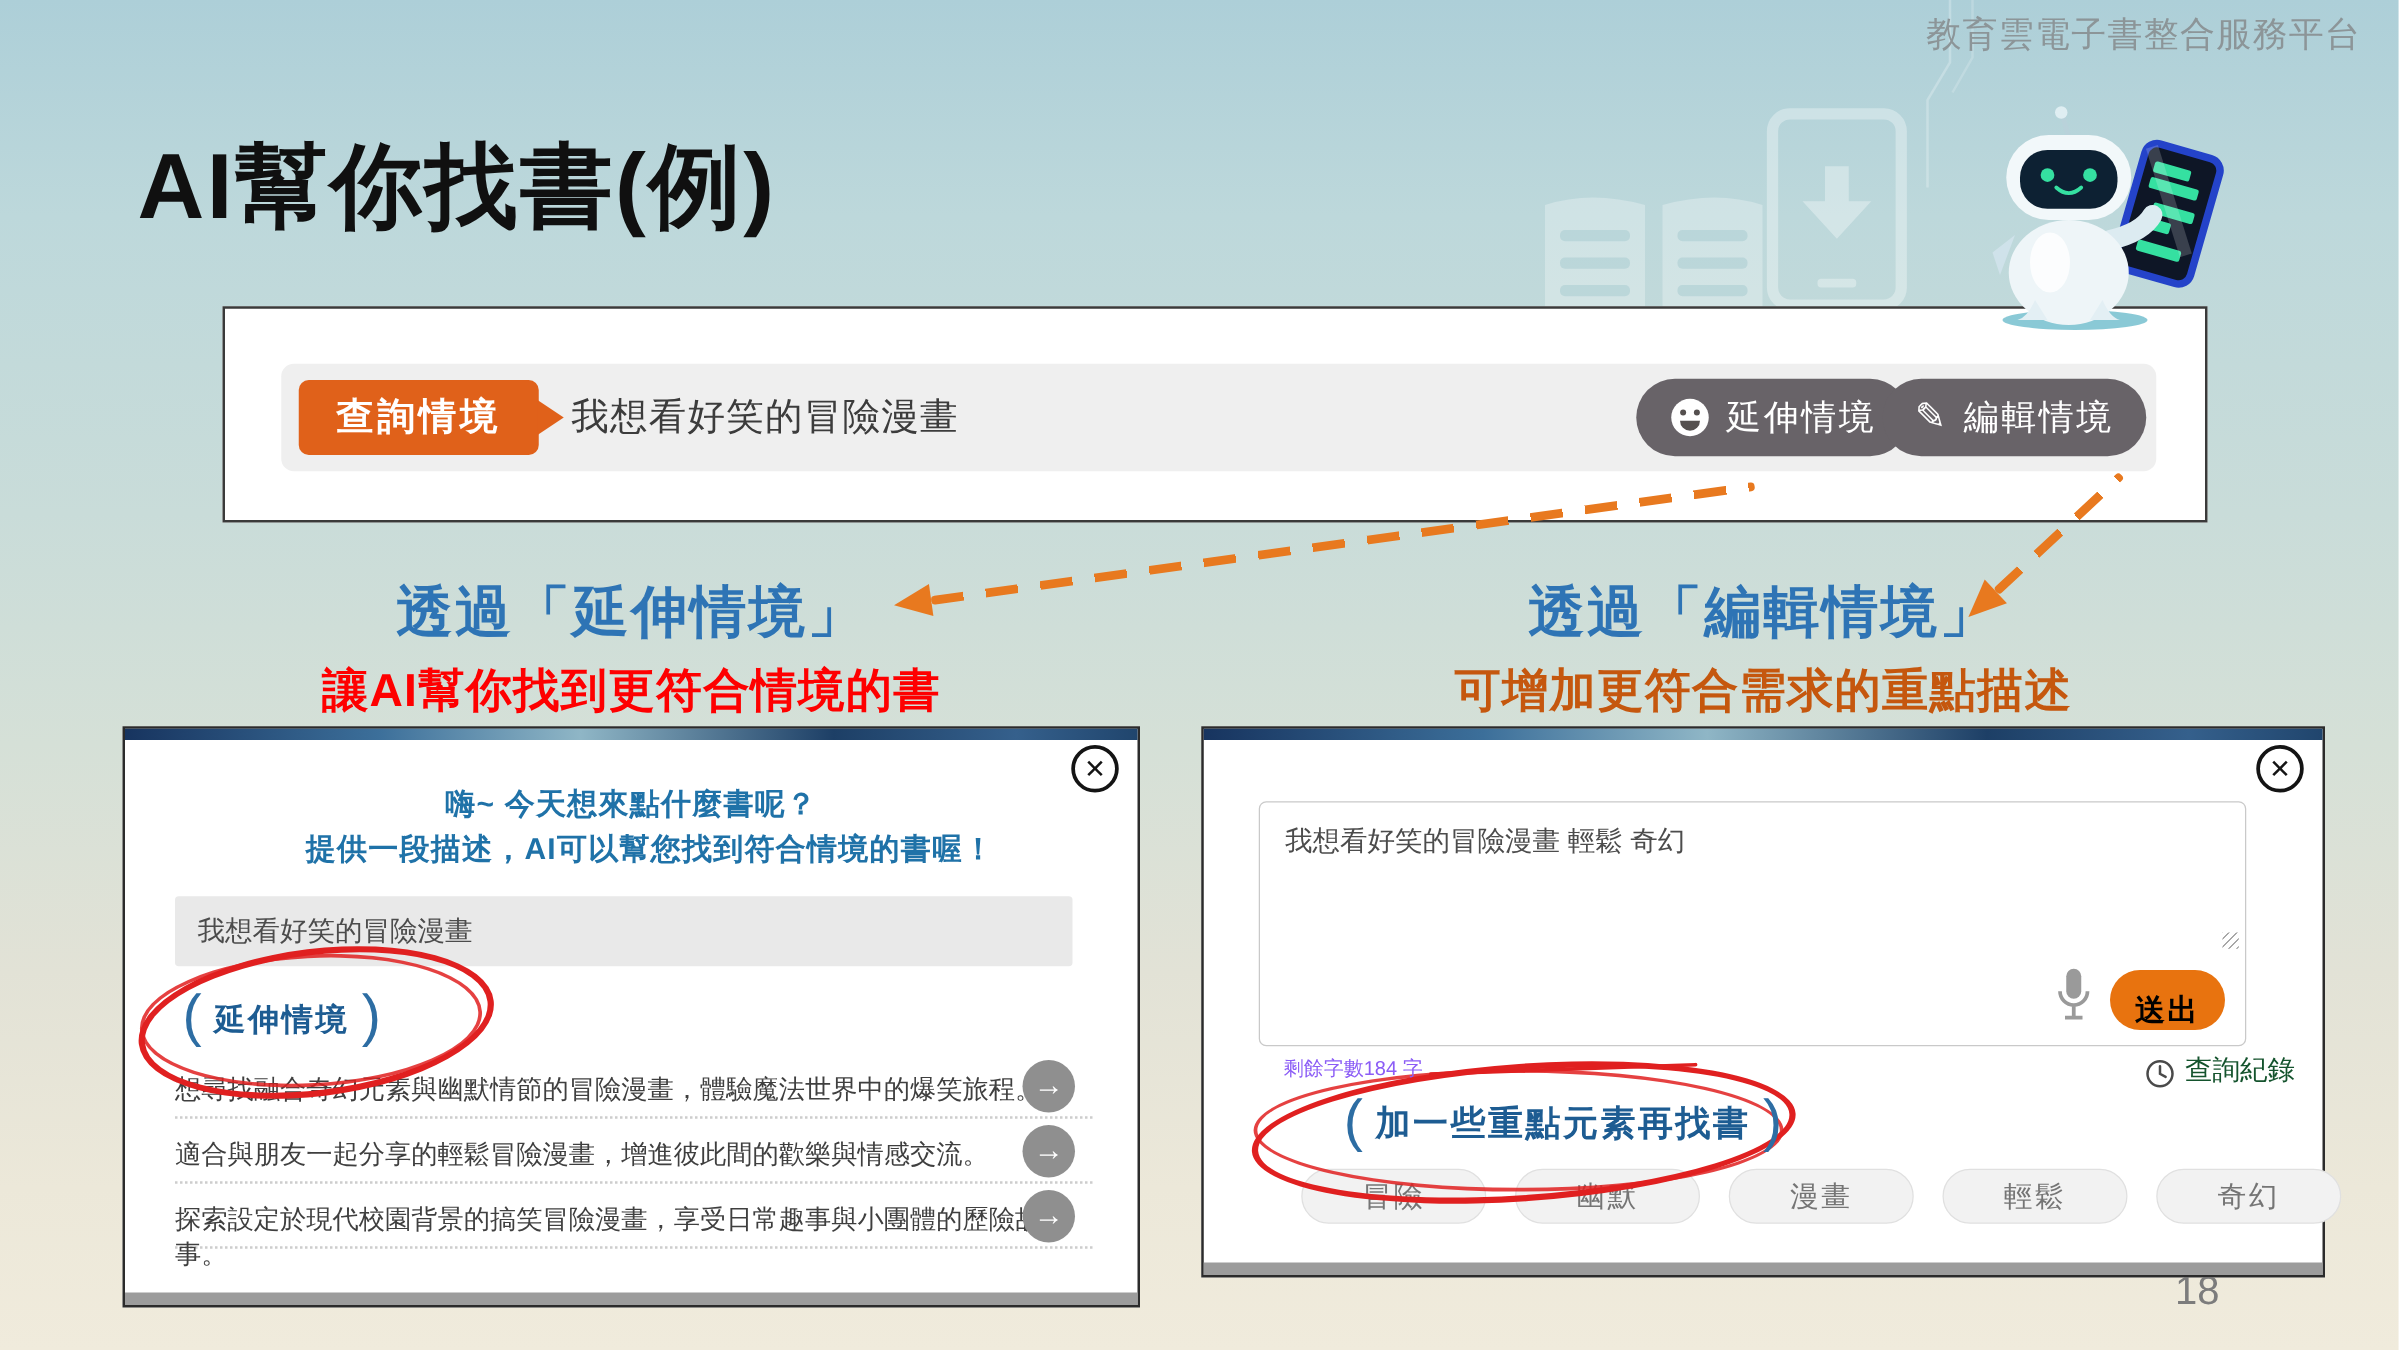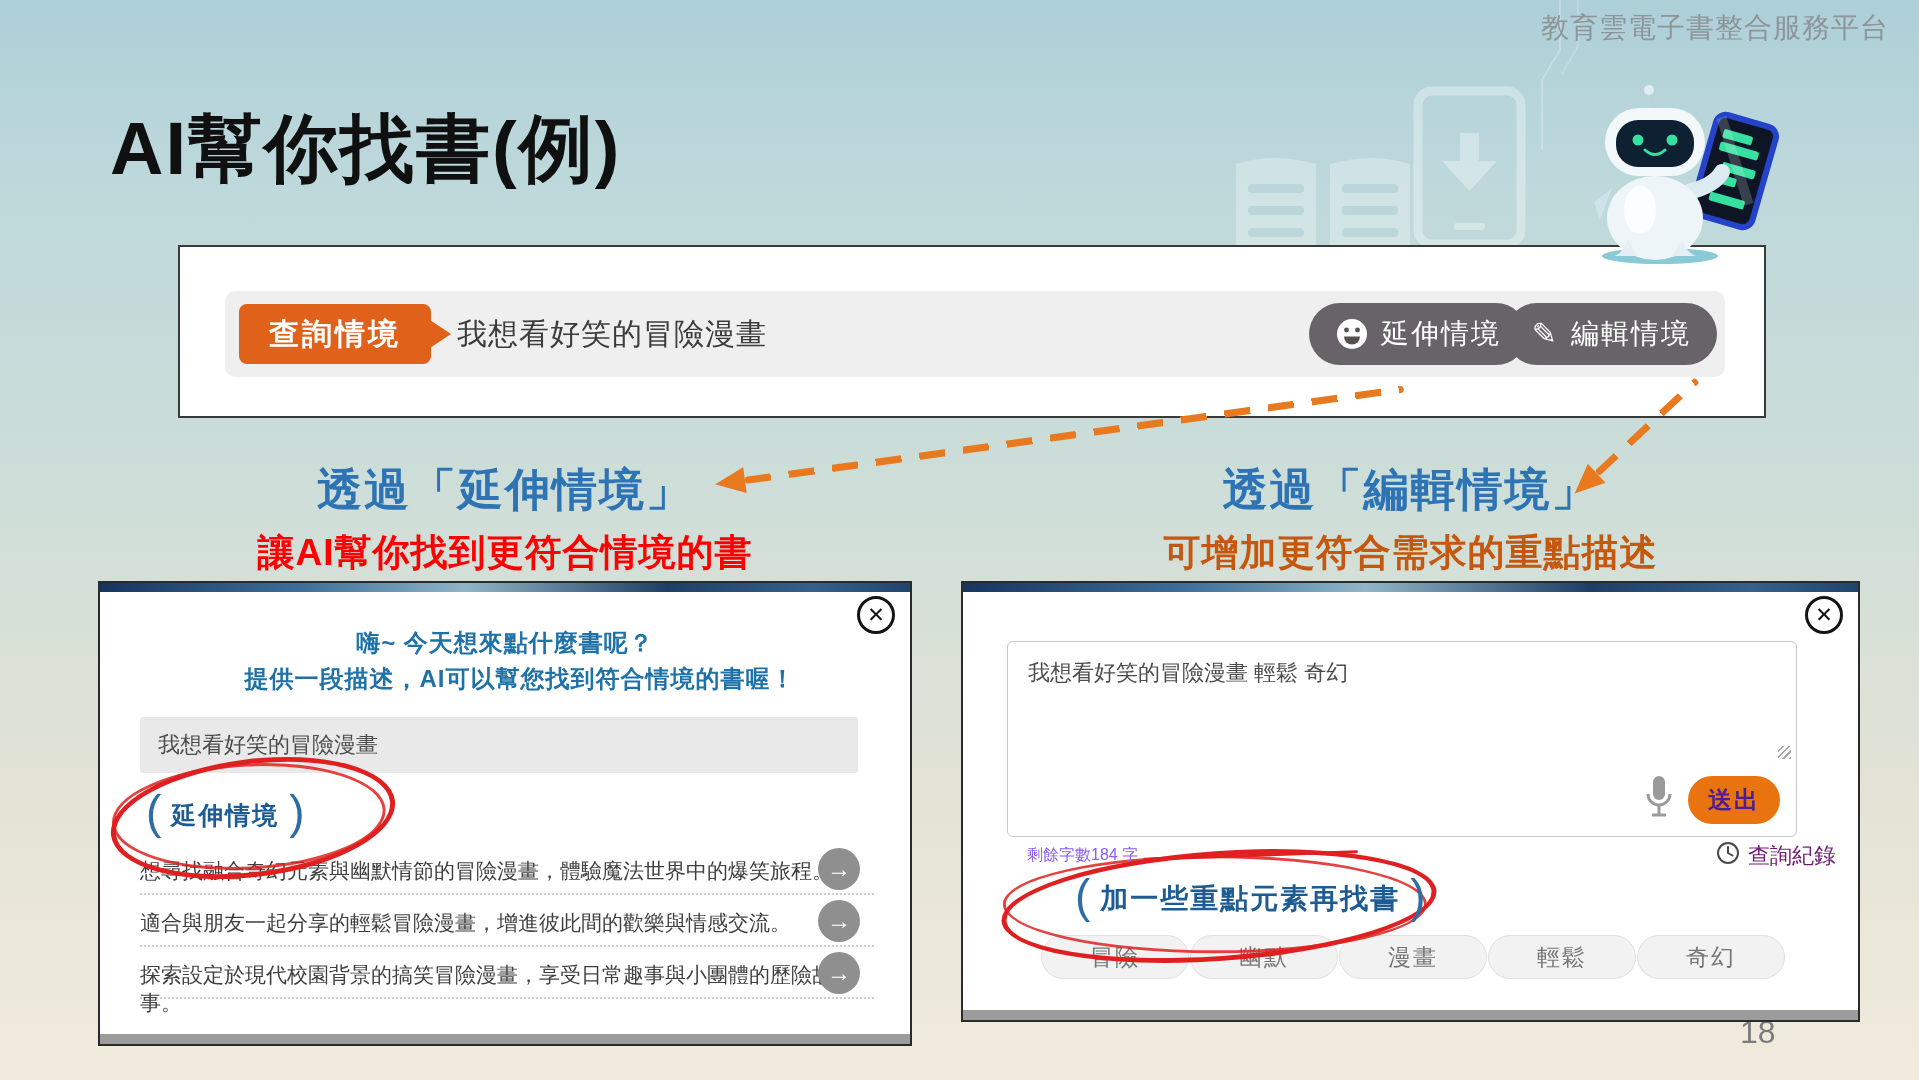--- a/index.html
+++ b/index.html
@@ -95,28 +95,28 @@
   .row1 { top:262px; } .row2 { top:314px; } .row3 { top:366px; }
 
   
   .ta-box { position:absolute; left:44px; top:58px; width:790px; height:196px; background:#fff;
     border:1.5px solid #c9c9c9; border-radius:6px; }
   .ta-text { position:absolute; left:20px; top:16px; font-size:22px; color:#4c4c4c; }
   .resize-glyph { position:absolute; right:5px; top:104px; width:13px; height:13px;
     background:repeating-linear-gradient(135deg,transparent 0 3px,#a8a8a8 3px 4.5px); }
   .mic-wrap { position:absolute; right:122px; bottom:12px; cursor:pointer; }
   .submit-btn { position:absolute; right:16px; bottom:12px; width:92px; height:48px; border-radius:25px;
-    background:#e8730f; color:#4c1d95; font-size:24px; font-weight:bold; display:flex; align-items:center;
+    background:#e8730f; color:#000000; font-size:24px; font-weight:bold; display:flex; align-items:flex-end;
     justify-content:center; letter-spacing:2px; cursor:pointer; }
   .chars-left { position:absolute; left:64px; top:262px; font-size:16px; color:#8b5cf6; z-index:2; }
   .chars-left::after { content:""; position:absolute; left:104%; top:9px; width:215px; height:3px;
     background:#e02020; transform:rotate(-2deg); border-radius:2px; }
-  .history { position:absolute; right:22px; top:258px; display:flex; align-items:flex-start; gap:8px;
-    font-size:22px; color:#701a75; cursor:pointer; }
-  .tags-row { position:absolute; left:78px; top:352px; display:flex; gap:1px;justify-content:flex-end; }
+  .history { position:absolute; right:22px; top:258px; display:flex; align-items:flex-end; gap:8px;
+    font-size:22px; color:#14532d; cursor:pointer; }
+  .tags-row { position:absolute; left:78px; top:352px; display:flex; gap:23px;justify-content:flex-end; }
   .tag-pill { width:148px; height:44px; border-radius:22px; background:#f2f2f2; border:1px solid #e0e0e0;
     color:#757575; font-size:23px; display:flex; align-items:center; justify-content:center;
     letter-spacing:2px; cursor:pointer; }
 
   .page-number { position:absolute; left:1740px; top:1014px; font-size:32px; color:#7c7c7c; }
 </style>
 </head>
 <body>
 
 <div class="slide">

